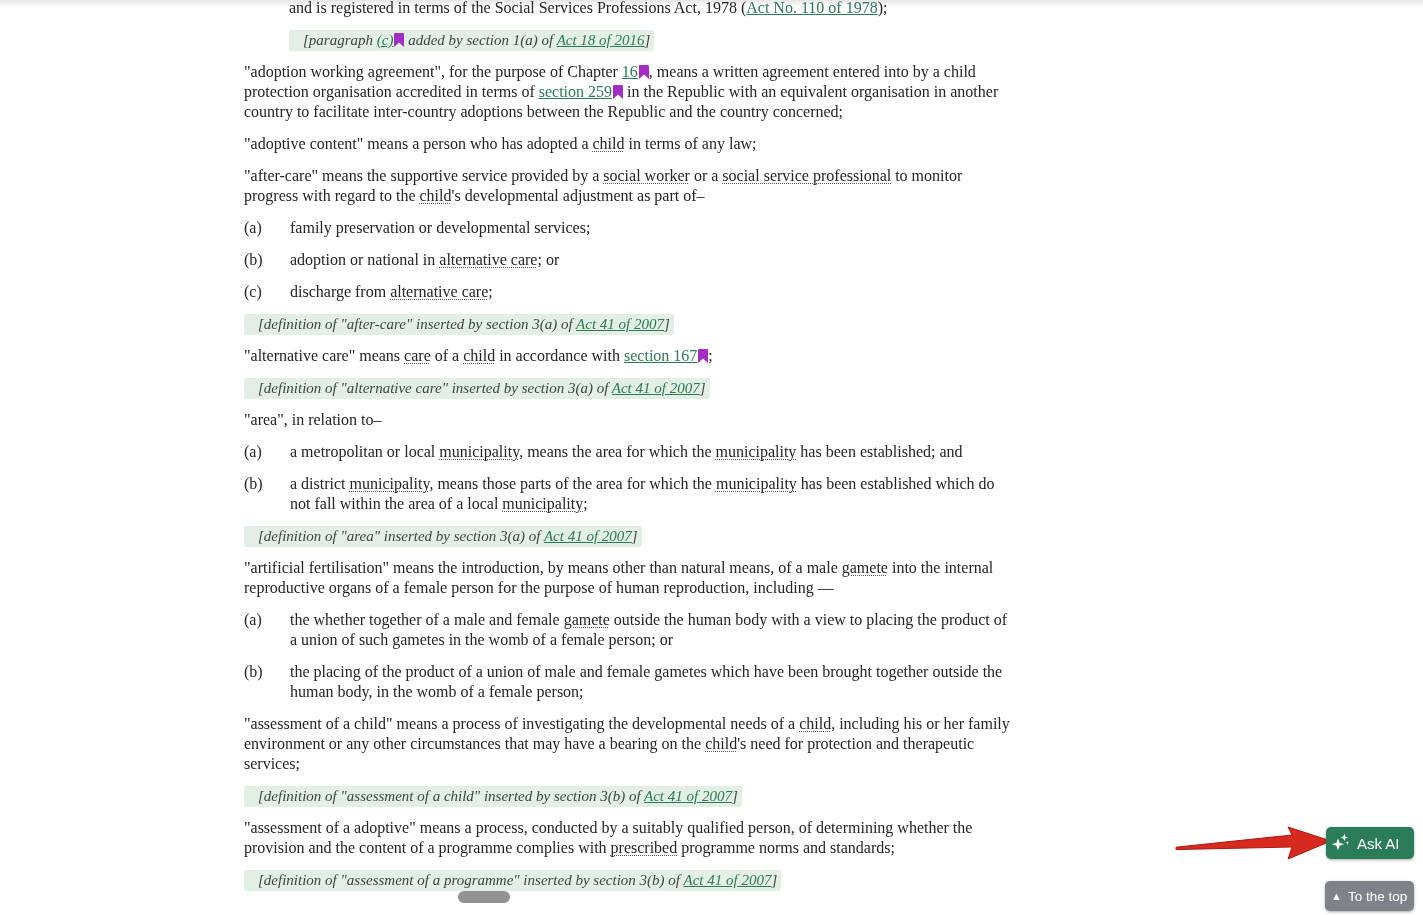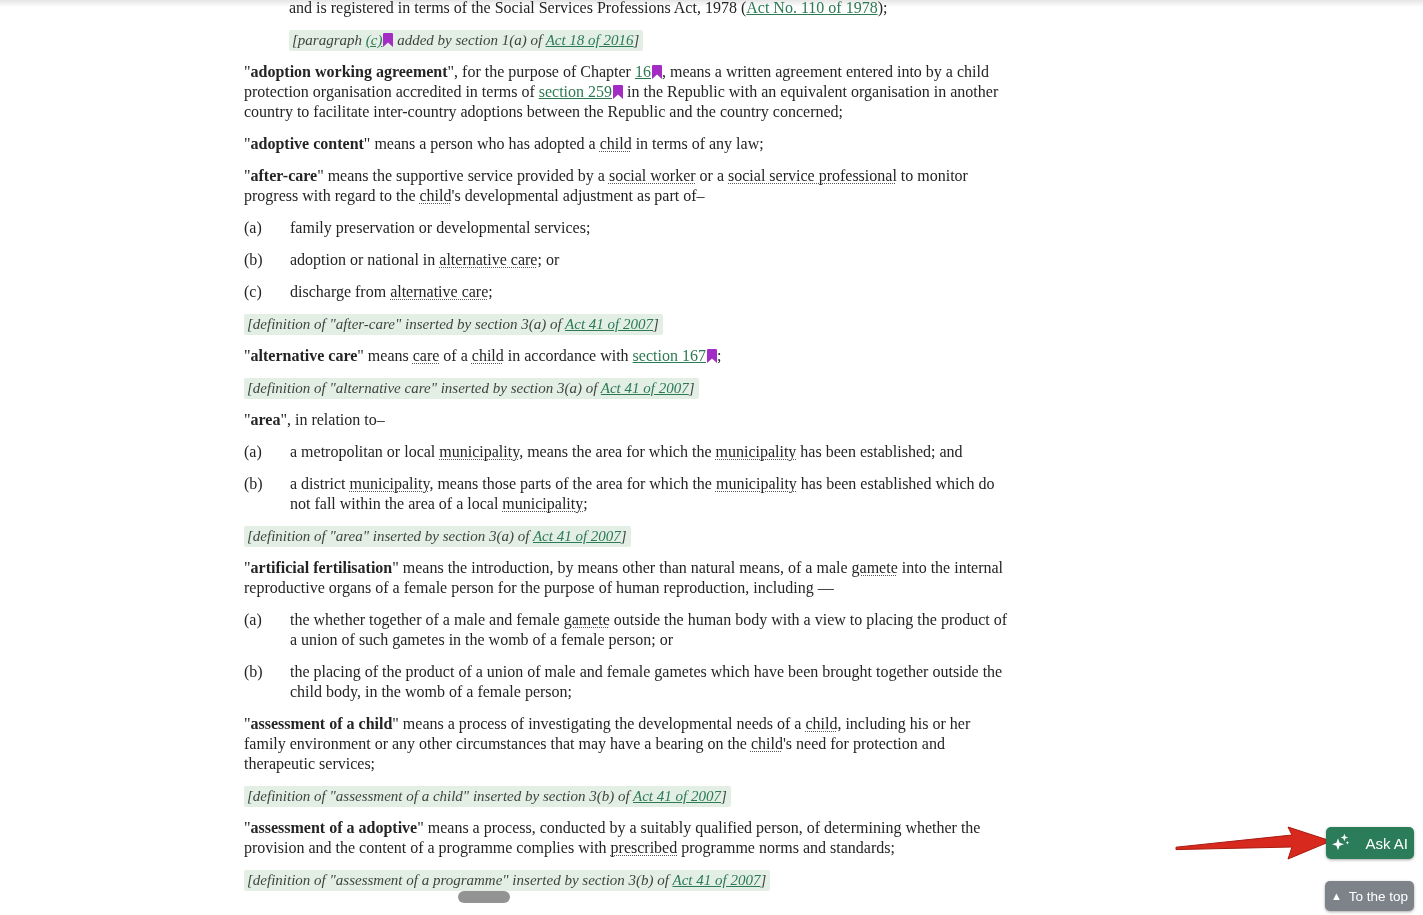--- a/index.html
+++ b/index.html
@@ -21,34 +21,34 @@
     font-size:16px;line-height:20px;
   }
   .block{margin:0 0 12px 0;}
   .doc > .block:first-child{margin-top:-2px;}
   .cont{margin-left:45px;}
   .note{font-size:15px;font-style:italic;}
   .note.indent{margin-left:45px;}
   .note-box{
     background:var(--note-bg,#e3eee5);
     color:var(--note-text,#3d443f);
-    padding:2px 4px 3px 3px;
+    padding:2px 4px 3px 14px;
     border-radius:2px;
   }
   .item{display:flex;}
   .item-label{flex:0 0 46px;}
   .item-body{flex:1;}
-  .b{font-weight:bold;}
+  .b{font-weight:normal;}
   a.l{color:var(--link,#2c7a53);cursor:pointer;}
   a.d{color:inherit;text-decoration:underline dotted 1px;text-decoration-color:#555;text-underline-offset:2px;cursor:pointer;}
   .bm svg{vertical-align:-2px;margin-left:1px;}
   
   .float-btn{
     position:absolute;right:9px;
-    display:flex;align-items:center;justify-content:space-between;gap:7px;
+    display:flex;align-items:center;justify-content:flex-start;gap:7px;
     color:#fff;border:none;border-radius:5px;
     font-family:"Liberation Sans", sans-serif;
     box-shadow:0 1px 3px rgba(0,0,0,0.35);
     cursor:pointer;
   }
   .ask-ai{top:827px;width:88px;height:32px;background:var(--ask-bg,#2b7c59);font-size:15px;}
   .to-top{top:881px;width:89px;height:30px;background:var(--top-bg,#7e838a);font-size:13.5px;gap:6px;}
   .tri{font-size:11px;line-height:1;}
   .arrow-svg{position:absolute;left:1150px;top:820px;pointer-events:none;}
   .h-thumb{
@@ -100,21 +100,21 @@
       <span class="item-body"><span class="t">a district </span><a class="d" href="#">municipality</a><span class="t">, means those parts of the area for which the </span><a class="d" href="#">municipality</a><span class="t"> has been established which do not fall within the area of a local </span><a class="d" href="#">municipality</a><span class="t">;</span></span>
     </div>
     <div class="block note"><span class="note-box"><span class="t">[definition of "area" inserted by section 3(a) of </span><a class="l" href="#">Act 41 of 2007</a><span class="t">]</span></span></div>
     <div class="block para"><span class="t">"</span><span class="b">artificial fertilisation</span><span class="t">" means the introduction, by means other than natural means, of a male </span><a class="d" href="#">gamete</a><span class="t"> into the internal reproductive organs of a female person for the purpose of human reproduction, including —</span></div>
     <div class="block item">
       <span class="item-label">(a)</span>
       <span class="item-body"><span class="t">the whether together of a male and female </span><a class="d" href="#">gamete</a><span class="t"> outside the human body with a view to placing the product of a union of such gametes in the womb of a female person; or</span></span>
     </div>
     <div class="block item">
       <span class="item-label">(b)</span>
-      <span class="item-body"><span class="t">the placing of the product of a union of male and female gametes which have been brought together outside the child body, in the womb of a female person;</span></span>
+      <span class="item-body"><span class="t">the placing of the product of a union of male and female gametes which have been brought together outside the human body, in the womb of a female person;</span></span>
     </div>
     <div class="block para"><span class="t">"</span><span class="b">assessment of a child</span><span class="t">" means a process of investigating the developmental needs of a </span><a class="d" href="#">child</a><span class="t">, including his or her family environment or any other circumstances that may have a bearing on the </span><a class="d" href="#">child</a><span class="t">'s need for protection and therapeutic services;</span></div>
     <div class="block note"><span class="note-box"><span class="t">[definition of "assessment of a child" inserted by section 3(b) of </span><a class="l" href="#">Act 41 of 2007</a><span class="t">]</span></span></div>
     <div class="block para"><span class="t">"</span><span class="b">assessment of a adoptive</span><span class="t">" means a process, conducted by a suitably qualified person, of determining whether the provision and the content of a programme complies with </span><a class="d" href="#">prescribed</a><span class="t"> programme norms and standards;</span></div>
     <div class="block note"><span class="note-box"><span class="t">[definition of "assessment of a programme" inserted by section 3(b) of </span><a class="l" href="#">Act 41 of 2007</a><span class="t">]</span></span></div>
   </div>
 
 <svg class="arrow-svg" width="190" height="48" viewBox="0 0 190 48">
   <polygon points="26,27.2 142,15 138,7 181,21 138,39 142,27 26,29.6" fill="#d7291d" stroke="#a81b10" stroke-width="1" stroke-linejoin="round"></polygon>
 </svg>

